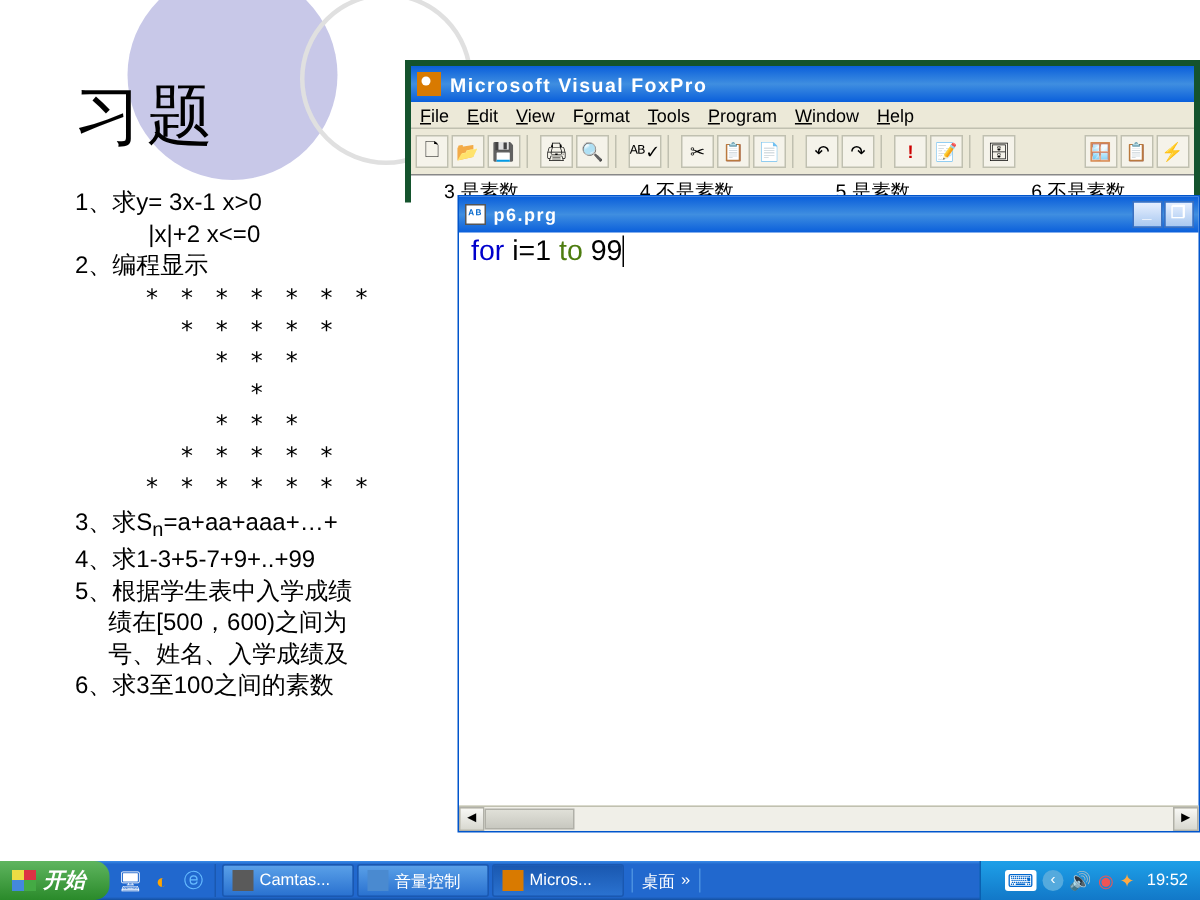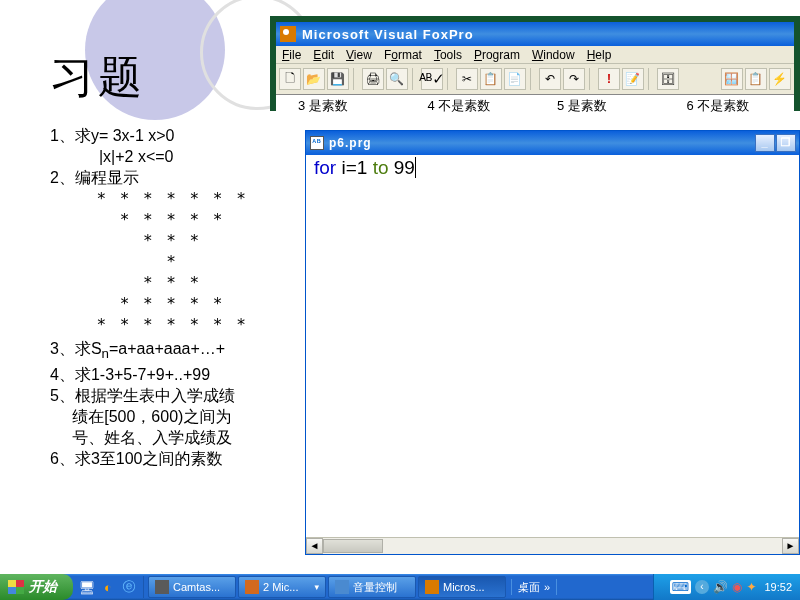--- a/index.html
+++ b/index.html
@@ -4,21 +4,21 @@
 <style>
 *{box-sizing:border-box;margin:0;padding:0;font-family:"SimSun","宋体",Arial,sans-serif}
 body{width:800px;height:600px;overflow:hidden;position:relative;background:#fff}
 .bg-circle1{position:absolute;left:85px;top:-20px;width:140px;height:140px;border-radius:50%;background:#c8c8e8;z-index:0}
 .bg-circle2{position:absolute;left:200px;top:-5px;width:115px;height:115px;border-radius:50%;border:3px solid #e0e0e0;z-index:0}
 .doc{position:absolute;left:0;top:0;width:800px;height:575px;z-index:1}
 .doc h1{font-size:44px;font-weight:normal;padding:48px 0 0 50px;letter-spacing:4px}
 .doc .body{padding:18px 0 0 50px;font-size:16px;line-height:21px}
 .doc .body .star{letter-spacing:2px;font-family:monospace}
 
-.fp{position:absolute;left:270px;top:16px;width:530px;height:95px;z-index:5;border:6px solid #14532d}
+.fp{position:absolute;left:270px;top:40px;width:530px;height:95px;z-index:5;border:4px solid #14532d}
 .titlebar{height:24px;background:linear-gradient(to bottom,#0a5fdb,#3f8ee0 50%,#0a5fdb);display:flex;align-items:center;color:#fff;font-size:13px;font-family:"SimSun",monospace;font-weight:bold;letter-spacing:1px;padding-left:4px}
 .titlebar .fox-icon{width:16px;height:16px;background:#d97a00;margin-right:6px;display:inline-block;position:relative}
 .titlebar .fox-icon::before{content:"";position:absolute;left:3px;top:3px;width:6px;height:6px;background:#fff;border-radius:50%}
 .menubar{height:18px;background:#ece9d8;display:flex;align-items:center;font-size:12px;padding-left:6px;border-bottom:1px solid #c0c0b0}
 .menubar span{margin-right:12px;cursor:default}
 .menubar span u{text-decoration:underline}
 .toolbar{height:30px;background:#ece9d8;padding:3px;display:flex;align-items:center;gap:2px}
 .tb-btn{width:22px;height:22px;border:1px solid #c0c0b0;background:#f5f3ea;display:flex;align-items:center;justify-content:center;font-size:12px}
 .tb-sep{width:5px;height:22px;border-left:1px solid #c0c0b0;margin:0 2px}
 .results{height:22px;background:#fff;border-top:1px solid #888;display:flex;font-size:13px;padding-top:2px}
@@ -94,21 +94,21 @@
     <span><u>H</u>elp</span>
   </div>
   <div class="toolbar">
     <div class="tb-btn">🗋</div>
     <div class="tb-btn">📂</div>
     <div class="tb-btn">💾</div>
     <div class="tb-sep"></div>
     <div class="tb-btn">🖨</div>
     <div class="tb-btn">🔍</div>
     <div class="tb-sep"></div>
-    <div class="tb-btn" style="font-size:15px">ᴬᴮ✓</div>
+    <div class="tb-btn" style="font-size:12px">ᴬᴮ✓</div>
     <div class="tb-sep"></div>
     <div class="tb-btn">✂</div>
     <div class="tb-btn">📋</div>
     <div class="tb-btn">📄</div>
     <div class="tb-sep"></div>
     <div class="tb-btn">↶</div>
     <div class="tb-btn">↷</div>
     <div class="tb-sep"></div>
     <div class="tb-btn" style="color:#c00;font-weight:bold">!</div>
     <div class="tb-btn">📝</div>
@@ -157,25 +157,20 @@
     <div class="qi">🖥</div>
     <div class="qi" style="color:#ffa500">◐</div>
     <div class="qi" style="color:#6bf">ⓔ</div>
   </div>
   <div style="width:4px;border-left:1px solid #1a58b0;height:22px"></div>
   <div class="tbtn">
     <span class="ti" style="background:#5a5a5a"></span>
     <span>Camtas...</span>
   </div>
   <div class="tbtn">
-    <span class="ti" style="background:#d2691e"></span>
-    <span>2 Mic...</span>
-    <span style="margin-left:auto;font-size:9px">▾</span>
-  </div>
-  <div class="tbtn">
     <span class="ti" style="background:#4a8ad0"></span>
     <span>音量控制</span>
   </div>
   <div class="tbtn active">
     <span class="ti" style="background:#d97a00"></span>
     <span>Micros...</span>
   </div>
   <div class="desk">
     <span>桌面</span>
     <span style="margin-left:4px">»</span>

